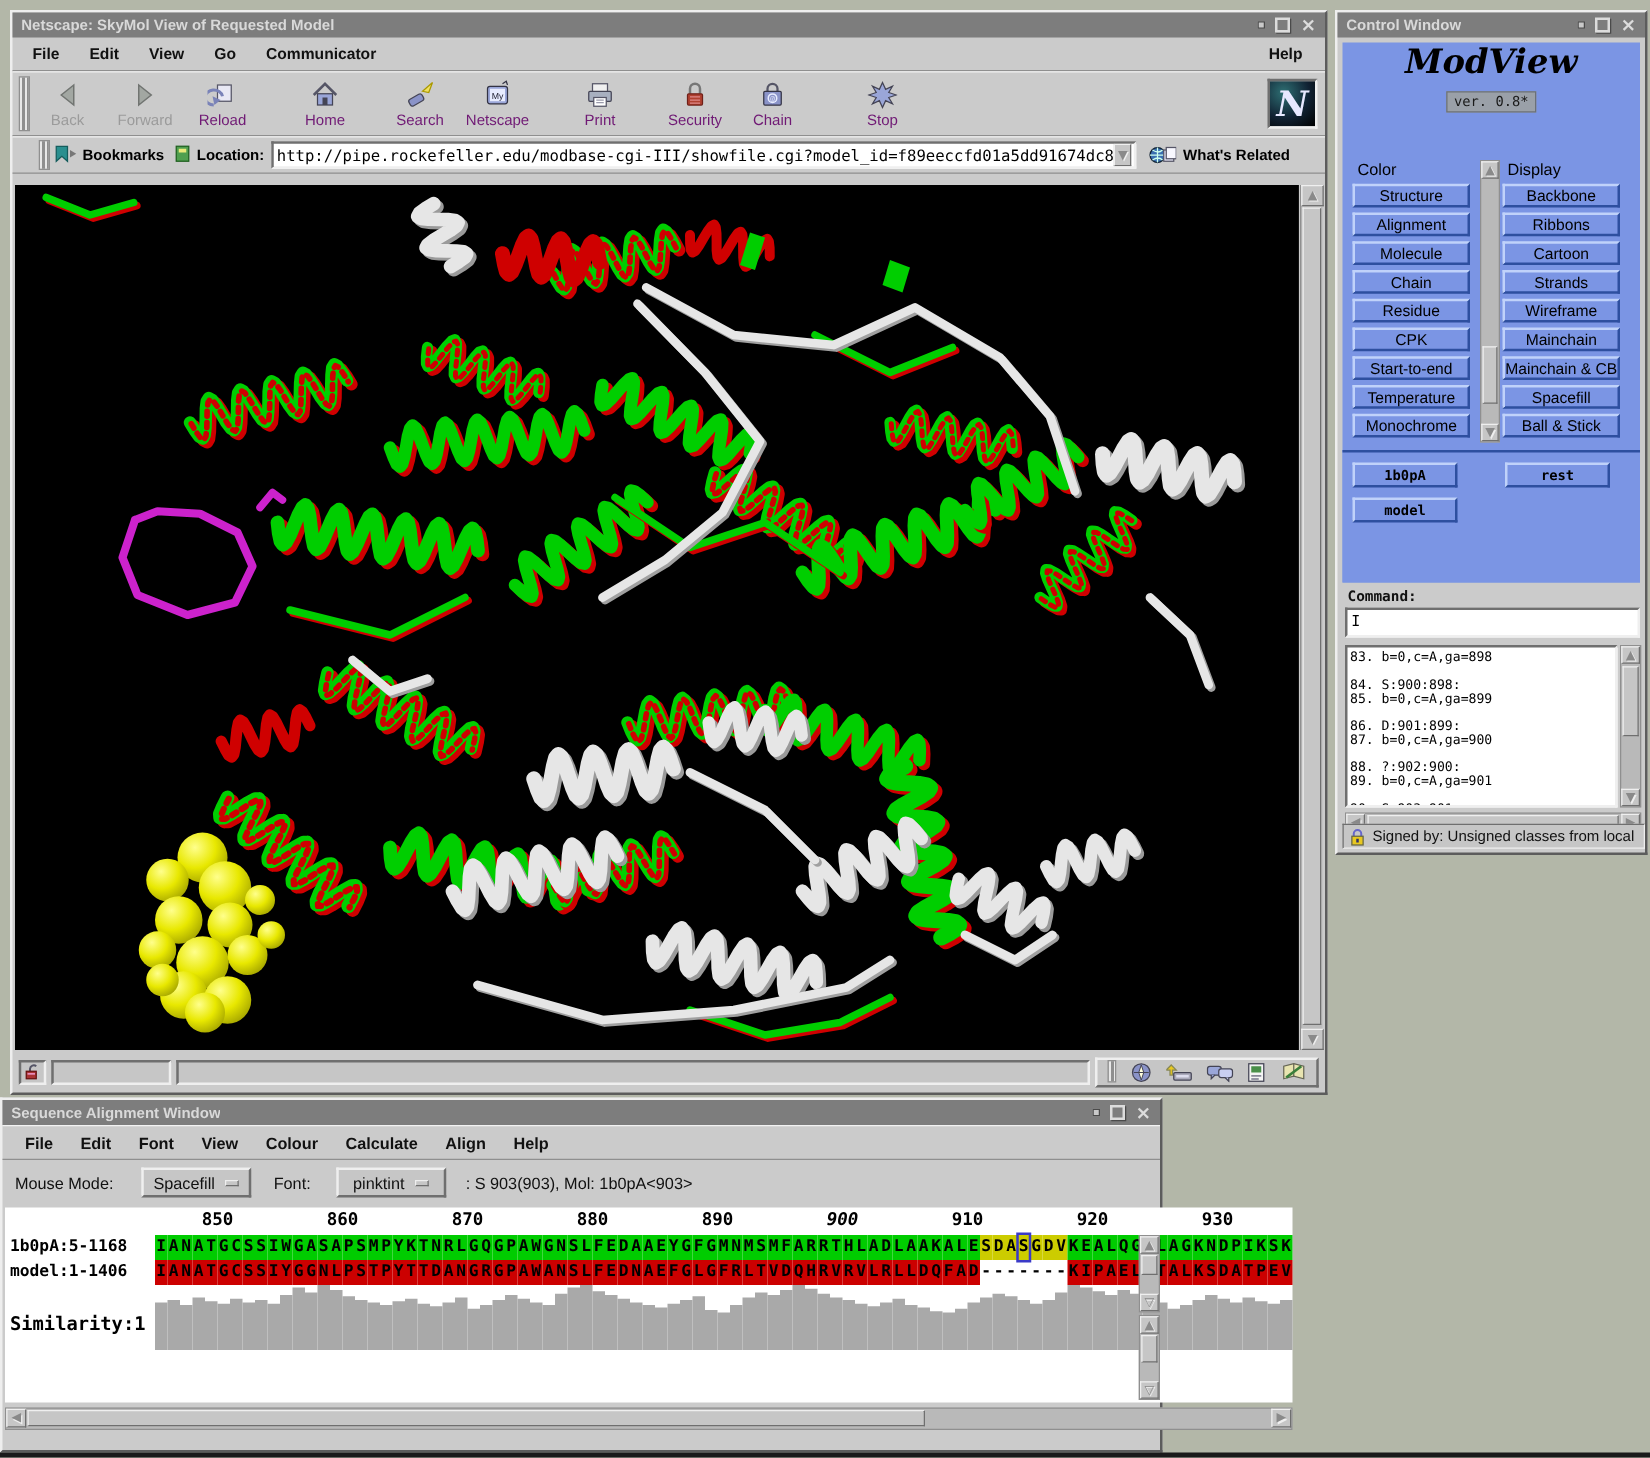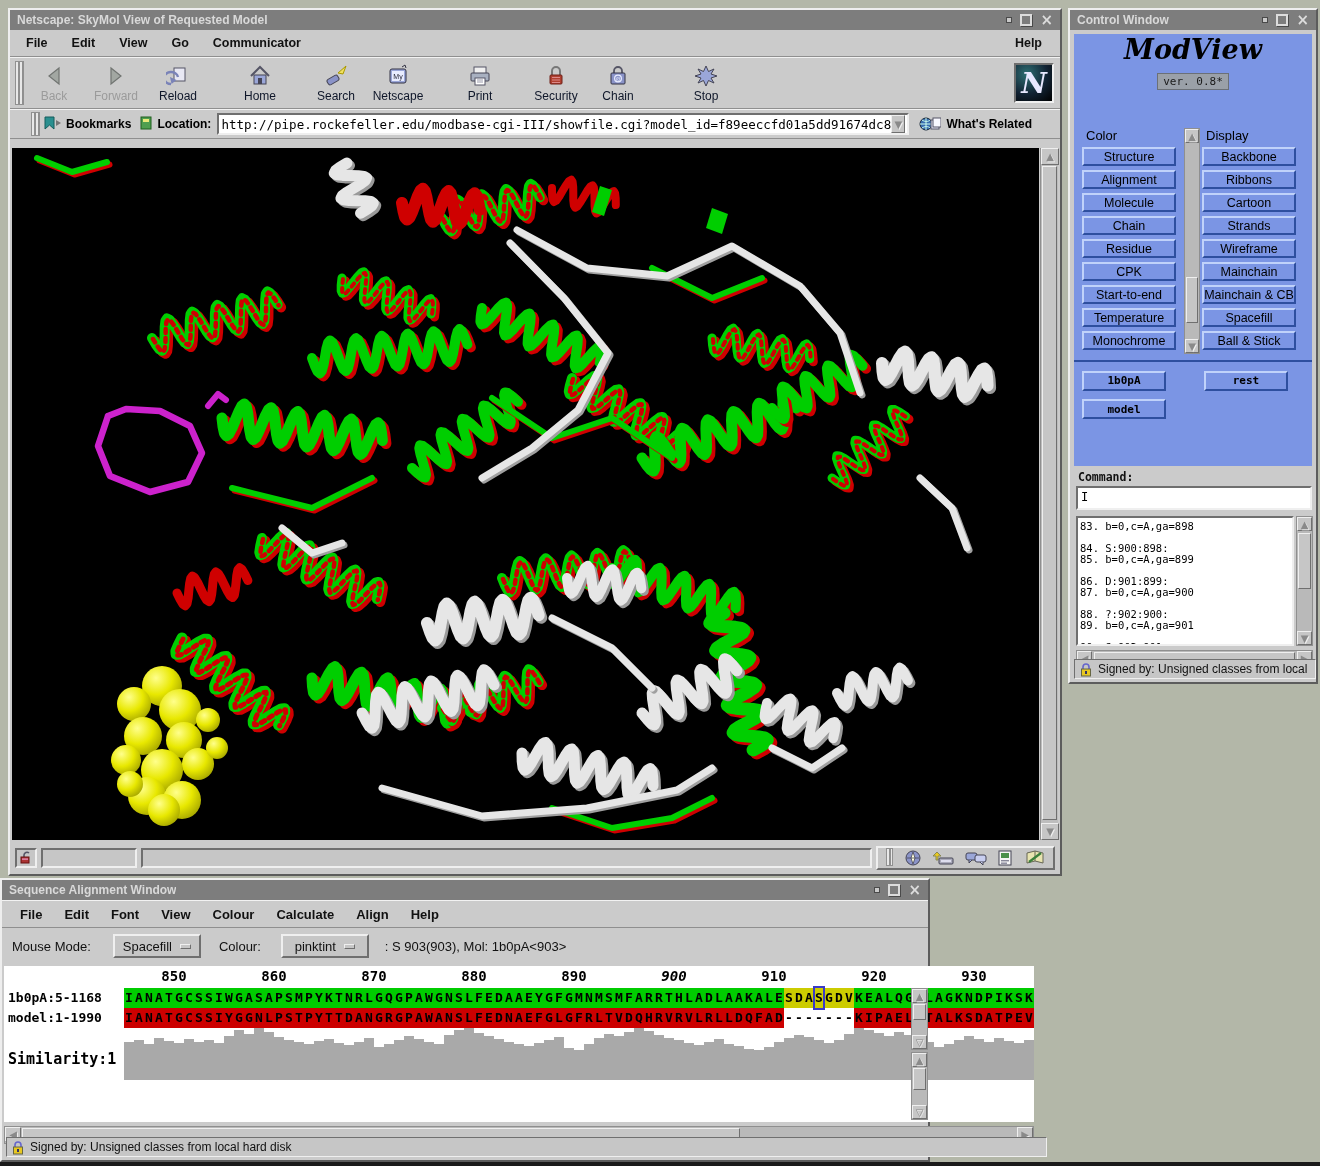--- a/index.html
+++ b/index.html
@@ -28,21 +28,21 @@
   
   .browser { left:8px; top:8px; width:1054px; height:868px; }
   .menubar { height:27px; display:flex; align-items:center; gap:24px; padding:0 6px 0 16px;
              border-bottom:1px solid #8f8f8f; font:bold 12.5px "Liberation Sans",sans-serif; color:#111; }
   .menu-item { cursor:default; }
   .menu-help { margin-left:auto; padding-right:12px; }
   .toolbar { height:52px; display:flex; align-items:stretch; padding:1px 4px;
              border-top:1px solid #f2f2f2; border-bottom:1px solid #8f8f8f; }
   .tools { display:flex; align-items:stretch; flex:1; }
   .tool { width:54px; margin-right:8px; display:flex; flex-direction:column; align-items:center;
-          justify-content:center; font:12px "Liberation Sans",sans-serif; color:#0f172a; }
+          justify-content:center; font:12px "Liberation Sans",sans-serif; color:#701a75; }
   .tool .ticon { height:26px; display:flex; align-items:center; justify-content:center; }
   .tool.disabled { color:#8b8b8b; filter:grayscale(85%) opacity(.75); }
   .tool.gap-m { margin-left:20px; } .tool.gap-s { margin-left:14px; } .tool.gap-l { margin-left:26px; }
   .nlogo { width:40px; height:40px; margin:4px 2px 0 auto; border:2px solid;
            border-color:#6f6f6f #efefef #efefef #6f6f6f;
            background:radial-gradient(circle at 30% 25%,#2e6f73 0%,#123 55%,#000 100%);
            color:#e8e8ff; font:bold 28px "DejaVu Serif",serif; font-style:italic;
            display:flex; align-items:center; justify-content:center; }
   .locbar { height:30px; display:flex; align-items:center; padding:0 20px;
             border-top:1px solid #f2f2f2; border-bottom:1px solid #8f8f8f;
@@ -622,21 +622,21 @@
         <span class="menu-item">Calculate</span>
         <span class="menu-item">Align</span>
         <span class="menu-item">Help</span>
       </div>
     <div class="sw-ctrls">
       <span>Mouse Mode:</span>
       <span class="ddbtn" style="margin-left:14px;">
         <span>Spacefill</span>
         <span class="dd-ind"></span>
       </span>
-      <span style="margin-left:10px;">Colour:</span>
+      <span style="margin-left:10px;">Font:</span>
       <span class="ddbtn" style="margin-left:12px;">
         <span>pinktint</span>
         <span class="dd-ind"></span>
       </span>
       <span style="margin-left:8px;">: S 903(903), Mol: 1b0pA&lt;903&gt;</span>
     </div>
     <div class="seqpanel">
       <div class="ruler" id="sRuler">
           <span style="left: 153px;">850</span>
           <span style="left: 253px;">860</span>
@@ -648,21 +648,21 @@
           <span style="left: 853px;">920</span>
           <span style="left: 953px;">930</span>
         </div>
       <div id="sRows">
           <div class="seqrow" style="top: 22px;">
             <div class="seqlabel">1b0pA:5-1168</div>
             <span class="cells"><span class="cell bg-green">I</span><span class="cell bg-green">A</span><span class="cell bg-green">N</span><span class="cell bg-green">A</span><span class="cell bg-green">T</span><span class="cell bg-green">G</span><span class="cell bg-green">C</span><span class="cell bg-green">S</span><span class="cell bg-green">S</span><span class="cell bg-green">I</span><span class="cell bg-green">W</span><span class="cell bg-green">G</span><span class="cell bg-green">A</span><span class="cell bg-green">S</span><span class="cell bg-green">A</span><span class="cell bg-green">P</span><span class="cell bg-green">S</span><span class="cell bg-green">M</span><span class="cell bg-green">P</span><span class="cell bg-green">Y</span><span class="cell bg-green">K</span><span class="cell bg-green">T</span><span class="cell bg-green">N</span><span class="cell bg-green">R</span><span class="cell bg-green">L</span><span class="cell bg-green">G</span><span class="cell bg-green">Q</span><span class="cell bg-green">G</span><span class="cell bg-green">P</span><span class="cell bg-green">A</span><span class="cell bg-green">W</span><span class="cell bg-green">G</span><span class="cell bg-green">N</span><span class="cell bg-green">S</span><span class="cell bg-green">L</span><span class="cell bg-green">F</span><span class="cell bg-green">E</span><span class="cell bg-green">D</span><span class="cell bg-green">A</span><span class="cell bg-green">A</span><span class="cell bg-green">E</span><span class="cell bg-green">Y</span><span class="cell bg-green">G</span><span class="cell bg-green">F</span><span class="cell bg-green">G</span><span class="cell bg-green">M</span><span class="cell bg-green">N</span><span class="cell bg-green">M</span><span class="cell bg-green">S</span><span class="cell bg-green">M</span><span class="cell bg-green">F</span><span class="cell bg-green">A</span><span class="cell bg-green">R</span><span class="cell bg-green">R</span><span class="cell bg-green">T</span><span class="cell bg-green">H</span><span class="cell bg-green">L</span><span class="cell bg-green">A</span><span class="cell bg-green">D</span><span class="cell bg-green">L</span><span class="cell bg-green">A</span><span class="cell bg-green">A</span><span class="cell bg-green">K</span><span class="cell bg-green">A</span><span class="cell bg-green">L</span><span class="cell bg-green">E</span><span class="cell bg-yellow">S</span><span class="cell bg-yellow">D</span><span class="cell bg-yellow">A</span><span class="cell bg-yellow">S</span><span class="cell bg-yellow">G</span><span class="cell bg-yellow">D</span><span class="cell bg-yellow">V</span><span class="cell bg-green">K</span><span class="cell bg-green">E</span><span class="cell bg-green">A</span><span class="cell bg-green">L</span><span class="cell bg-green">Q</span><span class="cell bg-green">G</span><span class="cell bg-green">W</span><span class="cell bg-green">L</span><span class="cell bg-green">A</span><span class="cell bg-green">G</span><span class="cell bg-green">K</span><span class="cell bg-green">N</span><span class="cell bg-green">D</span><span class="cell bg-green">P</span><span class="cell bg-green">I</span><span class="cell bg-green">K</span><span class="cell bg-green">S</span><span class="cell bg-green">K</span></span>
             <span class="selbox" style="left: 809px; top: -2px;"></span>
           </div>
           <div class="seqrow" style="top: 42px;">
-            <div class="seqlabel">model:1-1990</div>
+            <div class="seqlabel">model:1-1406</div>
             <span class="cells"><span class="cell bg-red">I</span><span class="cell bg-red">A</span><span class="cell bg-red">N</span><span class="cell bg-red">A</span><span class="cell bg-red">T</span><span class="cell bg-red">G</span><span class="cell bg-red">C</span><span class="cell bg-red">S</span><span class="cell bg-red">S</span><span class="cell bg-red">I</span><span class="cell bg-red">Y</span><span class="cell bg-red">G</span><span class="cell bg-red">G</span><span class="cell bg-red">N</span><span class="cell bg-red">L</span><span class="cell bg-red">P</span><span class="cell bg-red">S</span><span class="cell bg-red">T</span><span class="cell bg-red">P</span><span class="cell bg-red">Y</span><span class="cell bg-red">T</span><span class="cell bg-red">T</span><span class="cell bg-red">D</span><span class="cell bg-red">A</span><span class="cell bg-red">N</span><span class="cell bg-red">G</span><span class="cell bg-red">R</span><span class="cell bg-red">G</span><span class="cell bg-red">P</span><span class="cell bg-red">A</span><span class="cell bg-red">W</span><span class="cell bg-red">A</span><span class="cell bg-red">N</span><span class="cell bg-red">S</span><span class="cell bg-red">L</span><span class="cell bg-red">F</span><span class="cell bg-red">E</span><span class="cell bg-red">D</span><span class="cell bg-red">N</span><span class="cell bg-red">A</span><span class="cell bg-red">E</span><span class="cell bg-red">F</span><span class="cell bg-red">G</span><span class="cell bg-red">L</span><span class="cell bg-red">G</span><span class="cell bg-red">F</span><span class="cell bg-red">R</span><span class="cell bg-red">L</span><span class="cell bg-red">T</span><span class="cell bg-red">V</span><span class="cell bg-red">D</span><span class="cell bg-red">Q</span><span class="cell bg-red">H</span><span class="cell bg-red">R</span><span class="cell bg-red">V</span><span class="cell bg-red">R</span><span class="cell bg-red">V</span><span class="cell bg-red">L</span><span class="cell bg-red">R</span><span class="cell bg-red">L</span><span class="cell bg-red">L</span><span class="cell bg-red">D</span><span class="cell bg-red">Q</span><span class="cell bg-red">F</span><span class="cell bg-red">A</span><span class="cell bg-red">D</span><span class="cell bg-white">-</span><span class="cell bg-white">-</span><span class="cell bg-white">-</span><span class="cell bg-white">-</span><span class="cell bg-white">-</span><span class="cell bg-white">-</span><span class="cell bg-white">-</span><span class="cell bg-red">K</span><span class="cell bg-red">I</span><span class="cell bg-red">P</span><span class="cell bg-red">A</span><span class="cell bg-red">E</span><span class="cell bg-red">L</span><span class="cell bg-red">L</span><span class="cell bg-red">T</span><span class="cell bg-red">A</span><span class="cell bg-red">L</span><span class="cell bg-red">K</span><span class="cell bg-red">S</span><span class="cell bg-red">D</span><span class="cell bg-red">A</span><span class="cell bg-red">T</span><span class="cell bg-red">P</span><span class="cell bg-red">E</span><span class="cell bg-red">V</span></span>
           </div>
         </div>
       <div class="simlabel" id="sSimLabel" style="top:84px;">Similarity:1</div>
       <div class="histo" id="sHisto" style="top: 58px; line-height: 56px;"><span class="hbar" style="height: 38px;"></span><span class="hbar" style="height: 40px;"></span><span class="hbar" style="height: 36px;"></span><span class="hbar" style="height: 42px;"></span><span class="hbar" style="height: 39px;"></span><span class="hbar" style="height: 37px;"></span><span class="hbar" style="height: 41px;"></span><span class="hbar" style="height: 38px;"></span><span class="hbar" style="height: 40px;"></span><span class="hbar" style="height: 37px;"></span><span class="hbar" style="height: 44px;"></span><span class="hbar" style="height: 50px;"></span><span class="hbar" style="height: 46px;"></span><span class="hbar" style="height: 52px;"></span><span class="hbar" style="height: 48px;"></span><span class="hbar" style="height: 43px;"></span><span class="hbar" style="height: 40px;"></span><span class="hbar" style="height: 38px;"></span><span class="hbar" style="height: 36px;"></span><span class="hbar" style="height: 39px;"></span><span class="hbar" style="height: 41px;"></span><span class="hbar" style="height: 37px;"></span><span class="hbar" style="height: 35px;"></span><span class="hbar" style="height: 38px;"></span><span class="hbar" style="height: 42px;"></span><span class="hbar" style="height: 33px;"></span><span class="hbar" style="height: 36px;"></span><span class="hbar" style="height: 40px;"></span><span class="hbar" style="height: 44px;"></span><span class="hbar" style="height: 41px;"></span><span class="hbar" style="height: 38px;"></span><span class="hbar" style="height: 36px;"></span><span class="hbar" style="height: 45px;"></span><span class="hbar" style="height: 50px;"></span><span class="hbar" style="height: 52px;"></span><span class="hbar" style="height: 47px;"></span><span class="hbar" style="height: 44px;"></span><span class="hbar" style="height: 41px;"></span><span class="hbar" style="height: 38px;"></span><span class="hbar" style="height: 36px;"></span><span class="hbar" style="height: 34px;"></span><span class="hbar" style="height: 37px;"></span><span class="hbar" style="height: 40px;"></span><span class="hbar" style="height: 43px;"></span><span class="hbar" style="height: 32px;"></span><span class="hbar" style="height: 30px;"></span><span class="hbar" style="height: 36px;"></span><span class="hbar" style="height: 42px;"></span><span class="hbar" style="height: 46px;"></span><span class="hbar" style="height: 44px;"></span><span class="hbar" style="height: 48px;"></span><span class="hbar" style="height: 52px;"></span><span class="hbar" style="height: 49px;"></span><span class="hbar" style="height: 45px;"></span><span class="hbar" style="height: 42px;"></span><span class="hbar" style="height: 40px;"></span><span class="hbar" style="height: 37px;"></span><span class="hbar" style="height: 35px;"></span><span class="hbar" style="height: 38px;"></span><span class="hbar" style="height: 41px;"></span><span class="hbar" style="height: 36px;"></span><span class="hbar" style="height: 34px;"></span><span class="hbar" style="height: 31px;"></span><span class="hbar" style="height: 30px;"></span><span class="hbar" style="height: 33px;"></span><span class="hbar" style="height: 38px;"></span><span class="hbar" style="height: 42px;"></span><span class="hbar" style="height: 45px;"></span><span class="hbar" style="height: 43px;"></span><span class="hbar" style="height: 40px;"></span><span class="hbar" style="height: 37px;"></span><span class="hbar" style="height: 40px;"></span><span class="hbar" style="height: 46px;"></span><span class="hbar" style="height: 52px;"></span><span class="hbar" style="height: 50px;"></span><span class="hbar" style="height: 47px;"></span><span class="hbar" style="height: 44px;"></span><span class="hbar" style="height: 48px;"></span><span class="hbar" style="height: 45px;"></span><span class="hbar" style="height: 42px;"></span><span class="hbar" style="height: 38px;"></span><span class="hbar" style="height: 33px;"></span><span class="hbar" style="height: 36px;"></span><span class="hbar" style="height: 40px;"></span><span class="hbar" style="height: 44px;"></span><span class="hbar" style="height: 41px;"></span><span class="hbar" style="height: 38px;"></span><span class="hbar" style="height: 42px;"></span><span class="hbar" style="height: 39px;"></span><span class="hbar" style="height: 37px;"></span><span class="hbar" style="height: 40px;"></span></div>
     </div>
     <div class="sw-vsb1">
       <span class="sb-btn">
           <span class="arrow">▲</span>
         </span>
@@ -682,24 +682,16 @@
     </div>
     <div class="sw-hsb">
       <span class="sb-btn">
           <span class="arrow">◀</span>
         </span>
       <span class="sb-thumb"></span>
       <span class="sb-btn right">
           <span class="arrow">▶</span>
         </span>
     </div>
-    <div class="statusline">
-      <svg width="14" height="15" viewBox="0 0 14 15">
-          <path d="M4 7 V5 a3 3 0 0 1 6 0 v2" fill="none" stroke="#66c" stroke-width="1.6"></path>
-          <rect x="2.5" y="7" width="9" height="7" fill="#e8c820" stroke="#664"></rect>
-          <rect x="6" y="9" width="2" height="3" fill="#336"></rect>
-        </svg>
-      <span>Signed by: Unsigned classes from local hard disk</span>
-    </div>
   </div>
 
   <div class="bottomstrip"></div>
 </div>
 
 </body></html>

